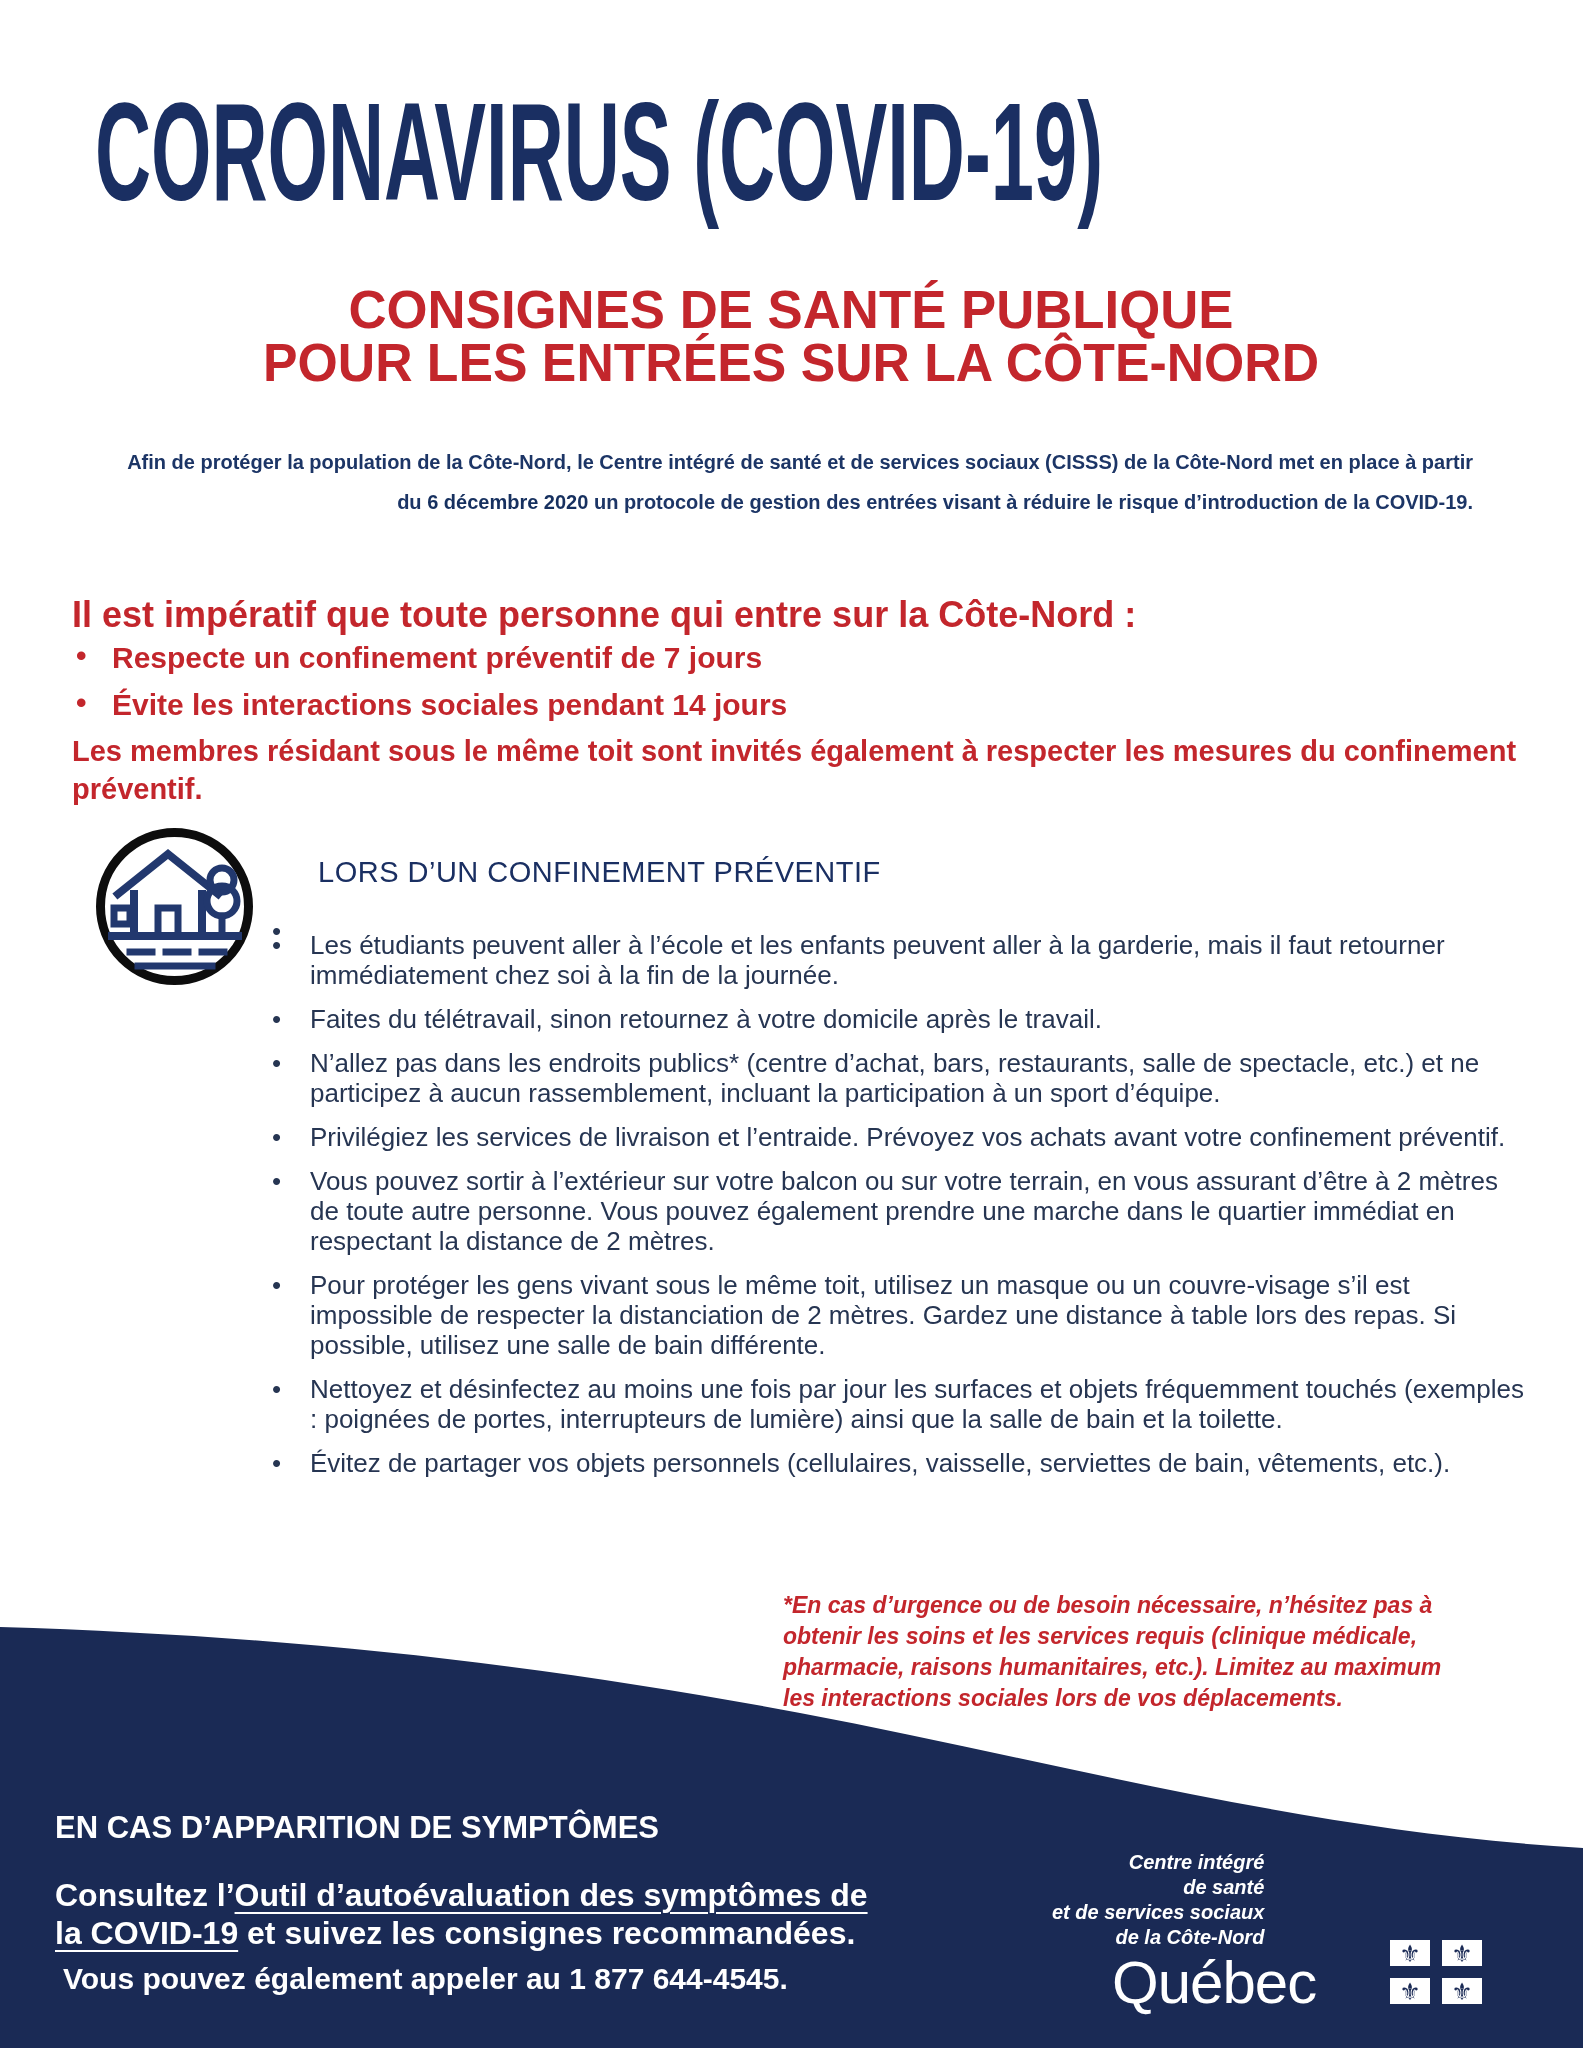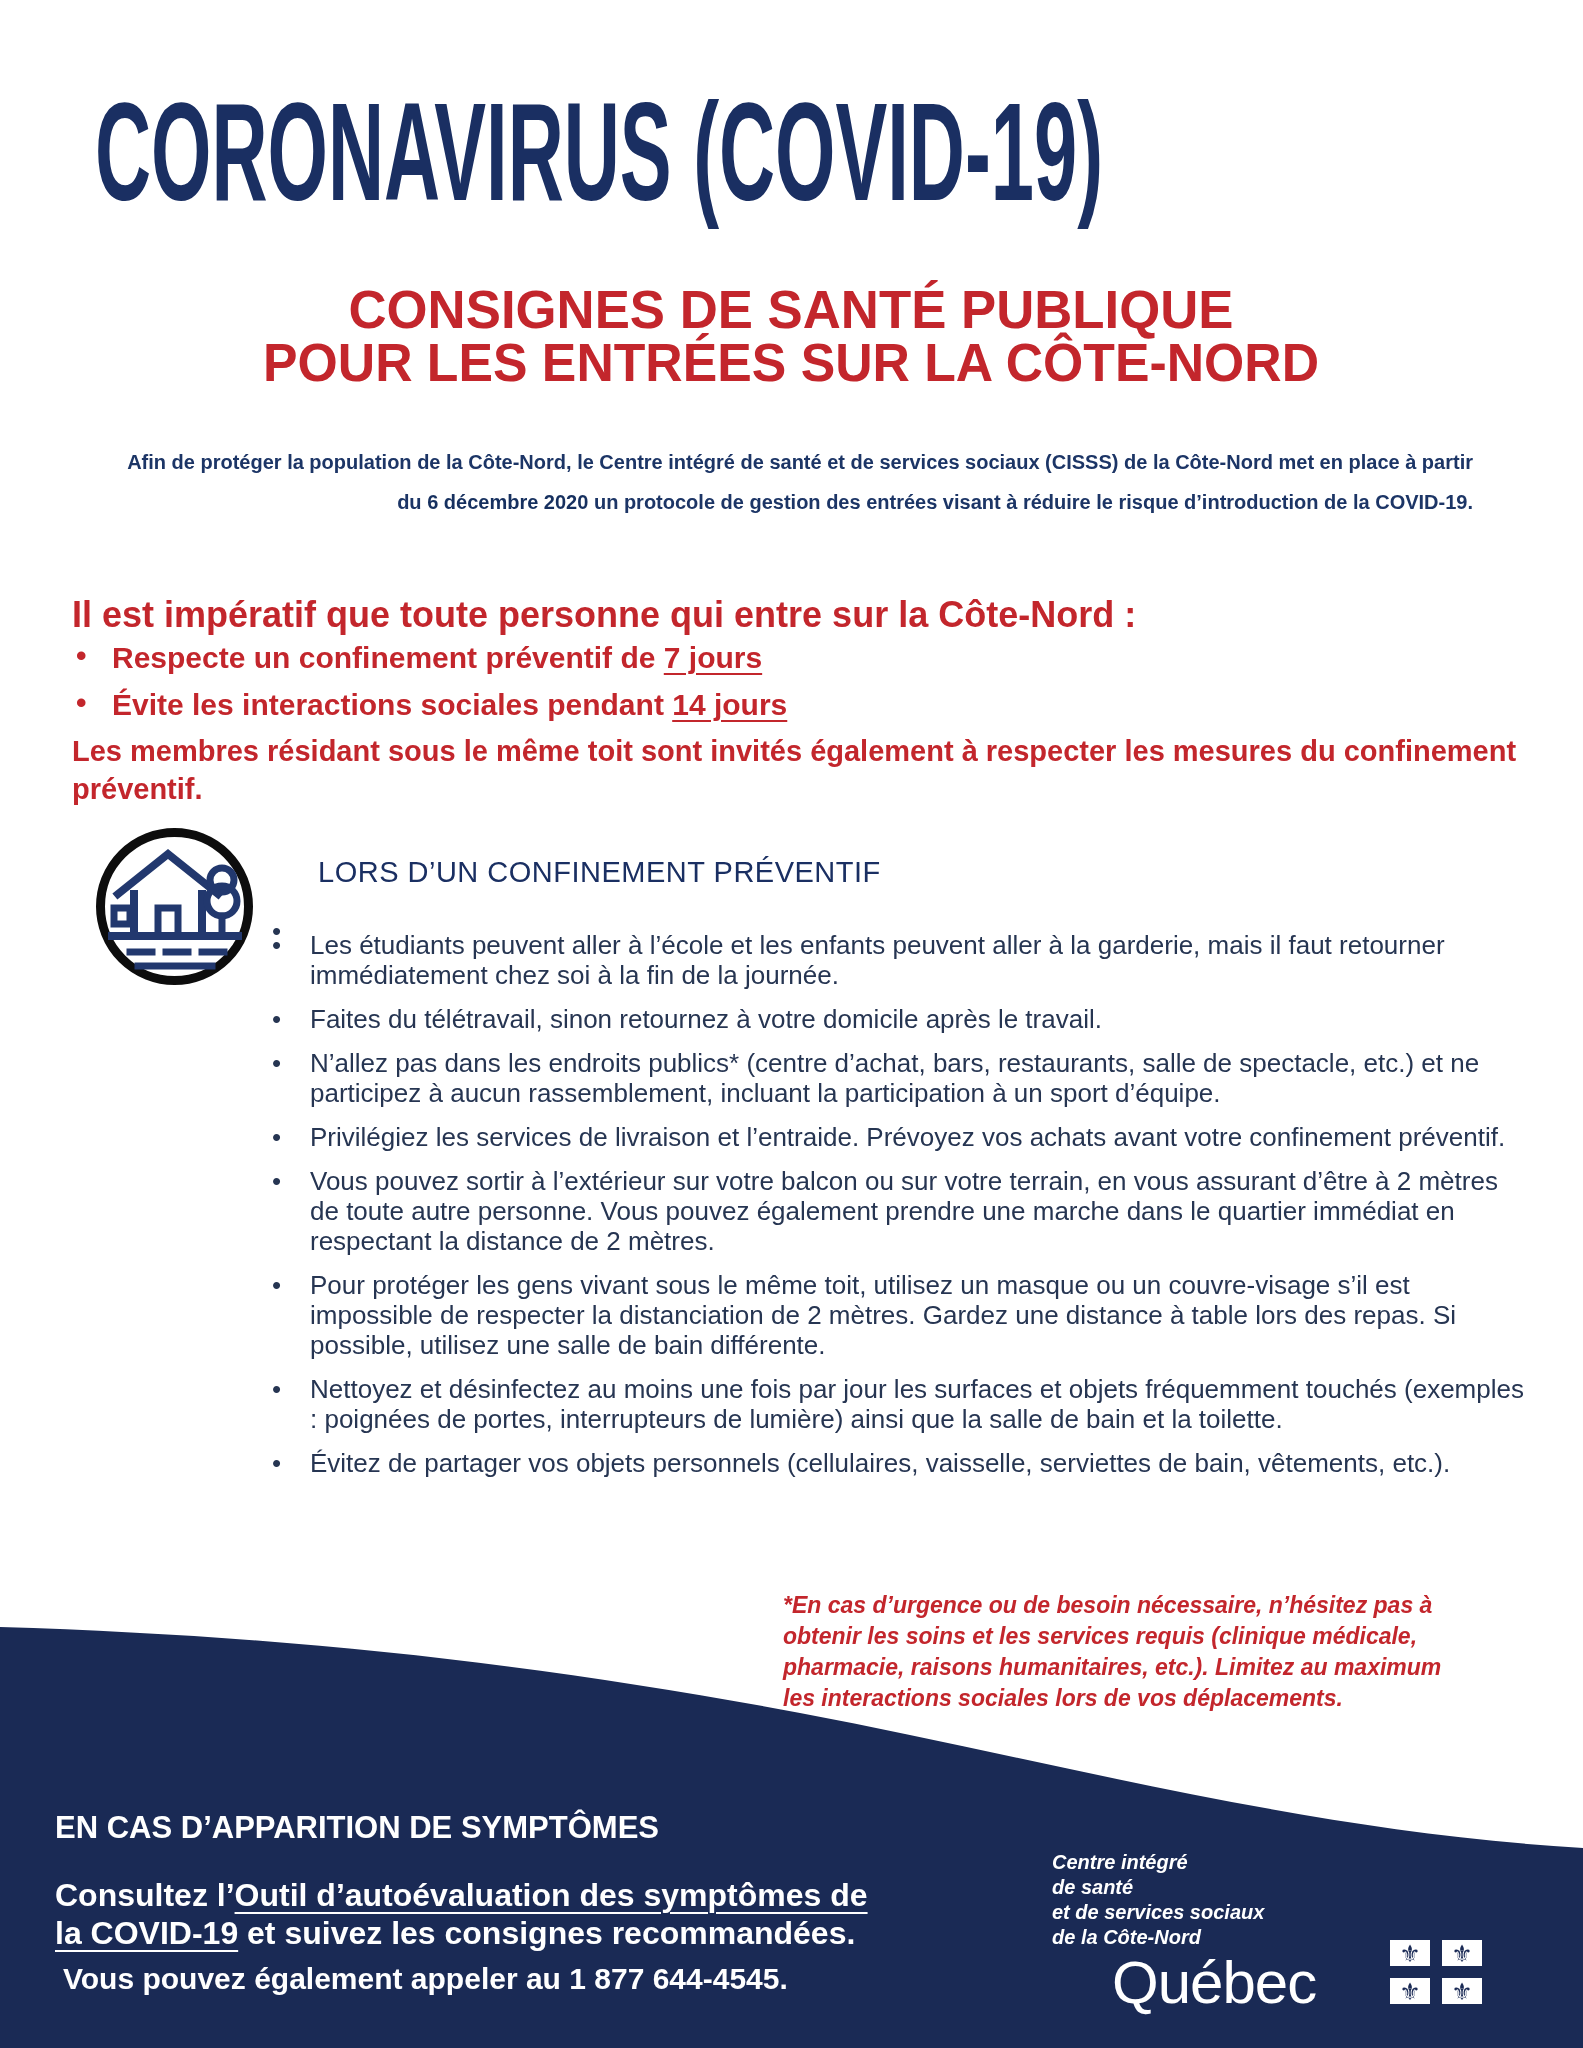--- a/index.html
+++ b/index.html
@@ -25,21 +25,21 @@
   .intro{left:110px;top:442px;width:1363px;text-align:right;
          color:#1c3566;font-size:20px;font-weight:bold;line-height:40px;}
   .intro .strong{font-weight:bold;color:#16305f;}
 
   
   .imp-heading{left:72px;top:594px;color:#c3262c;font-size:36px;font-weight:bold;}
   .imp-row{left:72px;color:#c3262c;font-size:30px;font-weight:bold;padding-left:40px;}
   .imp-row .dot{position:absolute;left:4px;top:-2px;font-size:30px;}
   .imp-row-1{top:641px;}
   .imp-row-2{top:688px;}
-  .u{text-decoration:underline;text-underline-offset:5px;text-decoration-thickness:2px;}
+  .u{text-underline-offset:5px;text-decoration-thickness:2px;}
   .imp-note{left:72px;top:732px;width:1445px;color:#c3262c;font-size:29px;font-weight:bold;line-height:38px;}
 
   
   .house-icon{left:92px;top:824px;width:165px;height:165px;}
   .section-heading{left:318px;top:856px;color:#1a2f62;font-size:29px;font-weight:normal;letter-spacing:0.5px;}
   .bullet-list{left:266px;top:916px;width:1258px;margin:0;padding:0;list-style:none;
                color:#263552;font-size:26px;line-height:30px;}
   .bullet-list li{position:relative;padding-left:44px;margin-bottom:14px;}
   .bullet-list li .dot{position:absolute;left:6px;top:0;color:#263552;}
 
@@ -47,21 +47,21 @@
   .emerg-note{left:783px;top:1590px;width:695px;color:#c3262c;
               font-size:23px;font-weight:bold;font-style:italic;line-height:31px;}
 
   
   .footer-wave{left:0;top:1618px;width:1583px;height:430px;}
   .ft{color:#ffffff;z-index:2;}
   .ft-heading{left:55px;top:1810px;font-size:31px;font-weight:bold;}
   .ft-consult{left:55px;top:1876px;width:820px;font-size:32px;font-weight:bold;line-height:38px;}
   .ft-link{text-decoration:underline;text-underline-offset:6px;text-decoration-thickness:2px;cursor:pointer;}
   .ft-phone{left:55px;top:1962px;font-size:30px;font-weight:bold;margin-left:8px;}
-  .org{left:1052px;top:1850px;font-size:20px;font-weight:bold;font-style:italic;line-height:25px;}
+  .org{left:1052px;top:1850px;font-size:20px;font-weight:bold;font-style:italic;line-height:25px;text-align:right;}
   .wordmark{left:1112px;top:1948px;font-size:60px;font-weight:normal;letter-spacing:-1px;}
   .flag-svg{left:1390px;top:1940px;width:96px;height:68px;}
 </style>
 </head>
 <body>
 
 <div class="page">
 
   <svg class="abs title-svg" viewBox="0 0 1008 128" preserveAspectRatio="none">
     <text x="0" y="110" font-size="140" textLength="1008" lengthAdjust="spacingAndGlyphs">CORONAVIRUS (COVID-19)</text>

